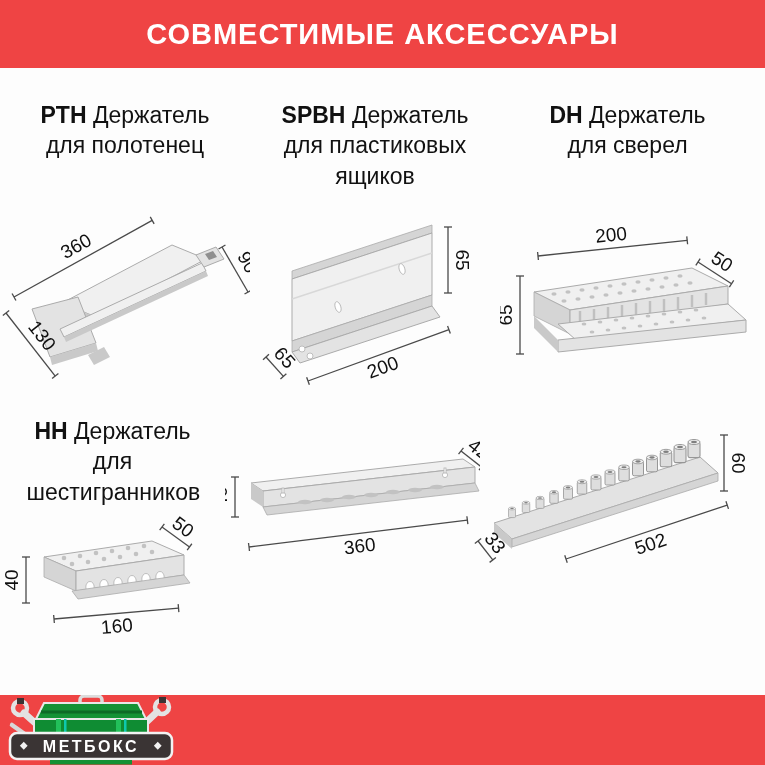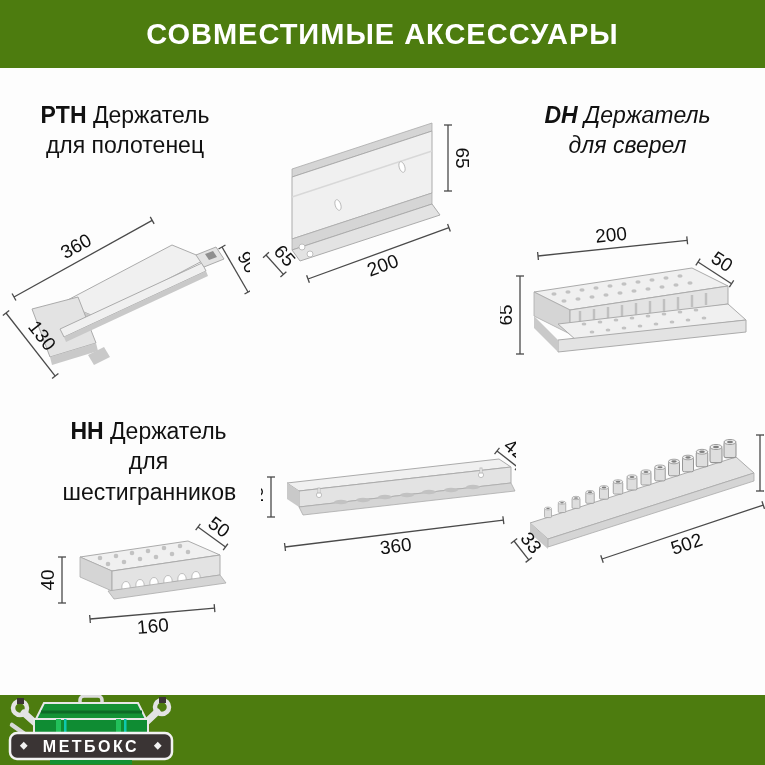--- a/index.html
+++ b/index.html
@@ -1,44 +1,44 @@
 <!DOCTYPE html>
 <html><head>
 <meta charset="utf-8">
 <style>
   html,body{margin:0;padding:0;}
   body{
     width:765px;height:765px;overflow:hidden;background:#fdfdfd;
     font-family:"Liberation Sans","DejaVu Sans",sans-serif;color:#141414;
     position:relative;
   }
-  .band{background:#4d7c0f;}
+  .band{background:#ef4444;}
   .header{
     height:68px;display:flex;align-items:center;justify-content:center;
   }
   .header h1{
     margin:0;color:#fff;font-size:29px;font-weight:bold;letter-spacing:1px;
   }
   .content{padding-top:32px;}
   .prow{display:flex;width:618px;}
   .pcol{width:255px;display:flex;flex-direction:column;align-items:center;}
   .ptitle{
     text-align:center;font-size:23px;line-height:1.32;color:#111;
   }
   .ptitle b{font-weight:bold;}
   .row1 .ptitle{height:102px;}
   .row2 .ptitle{height:80px;}
-  .row2{margin-top:16px;margin-left:36px;}
+  .row2{margin-top:16px;}
   .fig{display:flex;align-items:center;justify-content:center;}
   .row1 .fig{height:198px;}
   .row2 .fig{height:150px;}
   
   .t-pth{max-width:190px;}
   .t-spbh{max-width:212px;}
-  .t-dh{max-width:178px;font-style:italic;}
+  .t-dh{max-width:178px;}
   .t-hh{max-width:172px;}
   .t-th{max-width:200px;}
   .t-hec{max-width:256px;font-size:22px;}
   
   svg .dim line{stroke:#4a4a4a;stroke-width:1.3;}
   svg .dim text{font-size:19px;fill:#101010;font-family:"Liberation Sans","DejaVu Sans",sans-serif;}
   svg .body1{fill:#f0f0f0;stroke:#ababab;stroke-width:1;}
   svg .body2{fill:#e3e3e3;stroke:#ababab;stroke-width:1;}
   svg .body3{fill:#d5d5d5;stroke:#ababab;stroke-width:0.8;}
   svg .shade{fill:#c9c9c9;stroke:none;}
@@ -93,20 +93,21 @@
             <line x1="0" y1="0" x2="80" y2="0"></line>
               <line x1="0" y1="-4" x2="0" y2="4"></line>
               <line x1="80" y1="-4" x2="80" y2="4"></line>
             <text x="40" y="-8" text-anchor="middle">130</text>
           </g>
         </svg>
       </div>
     </div>
 
     <div class="pcol">
+      <div class="ptitle t-spbh"><b>SPBH</b> <span>Держатель для пластиковых ящиков</span></div>
       <div class="fig">
         <svg width="250" height="196" viewBox="0 0 250 196">
           <polygon class="body3" points="42,68 182,22 182,30 42,76"></polygon>
           <polygon class="body1" points="42,76 182,30 182,92 42,138"></polygon>
           <line x1="42" y1="96" x2="182" y2="50" stroke="#d8d8d8" stroke-width="1.5"></line>
           <polygon class="body3" points="42,138 182,92 182,103 42,149"></polygon>
           <polygon class="body2" points="42,149 182,103 190,114 50,160"></polygon>
           <ellipse class="cut" cx="88" cy="104" rx="2.8" ry="5.5" transform="rotate(-18 88 104)"></ellipse>
           <ellipse class="cut" cx="152" cy="66" rx="2.8" ry="5.5" transform="rotate(-18 152 66)"></ellipse>
           <circle class="cut" cx="52" cy="146" r="3"></circle>

